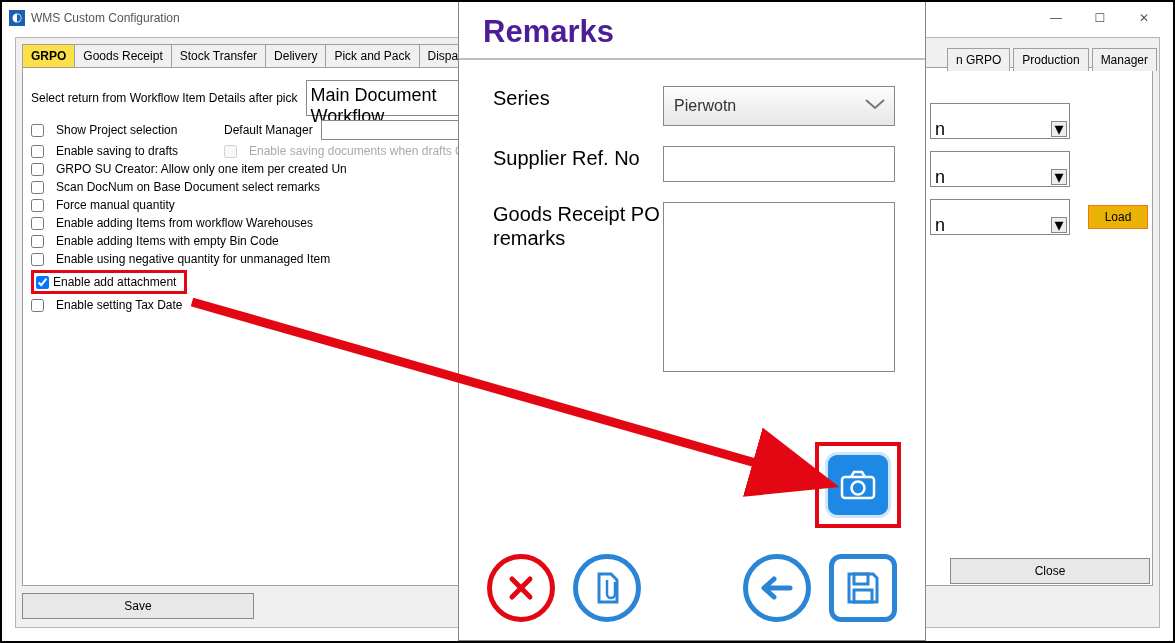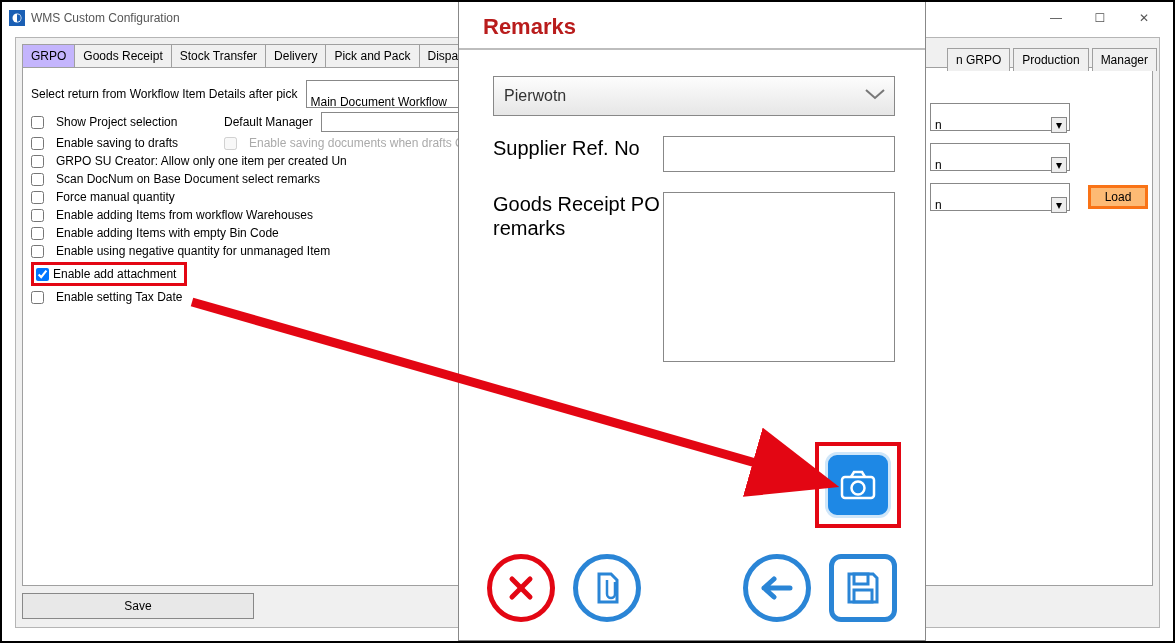--- a/index.html
+++ b/index.html
@@ -7,35 +7,35 @@
   
   .win { position:absolute; left:3px; top:3px; right:3px; bottom:3px; background:#fff; }
   .titlebar { height:26px; background:#fff; display:flex; align-items:center; padding:0 4px; font-size:12px; color:#555; }
   .titlebar .icon { width:16px; height:16px; background:#1a5fb4; margin-right:6px; display:flex; align-items:center; justify-content:center; }
   .titlebar .icon svg{width:12px;height:12px;}
   .titlebar .spacer{flex:1;}
   .sysbtn{width:44px;height:26px;display:flex;align-items:center;justify-content:center;color:#555;}
   .inner{position:absolute;left:10px;top:32px;right:10px;bottom:10px;border:1px solid #b5b5b5;background:#f0f0f0;}
   .tabs{display:flex;gap:0;padding:6px 6px 0 6px;font-size:12px;flex-wrap:wrap;}
   .tab{padding:4px 8px;border:1px solid #a0a0a0;border-bottom:none;background:#f0f0f0;margin-right:-1px;white-space:nowrap;}
-  .tab.active{background:#c4b5fd;}
+  .tab.active{background:#fde047;font-weight:bold;}
   .tabpage{background:#fff;margin:0 6px 6px 6px;border:1px solid #a0a0a0;padding:8px;font-size:12px;height:calc(100% - 70px);position:relative;}
   .row{display:flex;align-items:center;margin:4px 0;gap:8px;}
   .row label{white-space:nowrap;}
   input[type="checkbox"]{margin:0 4px 0 0;}
   .txt{height:20px;border:1px solid #888;background:#fff;font-size:12px;padding:0 4px;}
-  .dd{height:28px;border:1px solid #888;background:#fff;font-size:12px;display:inline-flex;align-items:center;justify-content:space-between;padding:16px 2px 0 4px;}
+  .dd{height:36px;border:1px solid #888;background:#fff;font-size:18px;display:inline-flex;align-items:center;justify-content:space-between;padding:16px 2px 0 4px;}
   .dd .arrow{border:1px solid #888;width:16px;height:16px;display:flex;align-items:center;justify-content:center;background:#eee;}
   .hl{border:3px solid #e30613;padding:2px 8px 2px 2px;display:inline-flex;align-items:center;}
-  .btn{height:24px;border:3px solid #f97316;background:#fdba74;display:inline-flex;align-items:center;justify-content:center;font-size:12px;padding:0 16px;}
+  .btn{height:24px;border:1px solid #f97316;background:#eab308;display:inline-flex;align-items:center;justify-content:center;font-size:12px;padding:0 16px;}
   .rightcol{position:absolute;right:10px;top:94px;width:230px;display:flex;flex-direction:column;gap:4px;}
   .bigbtn{position:absolute;height:26px;border:1px solid #888;background:#e8e8e8;display:flex;align-items:center;justify-content:center;font-size:12px;}
   
   .remarks{position:absolute;left:456px;top:0;width:468px;height:639px;background:#fff;border:1px solid #888;border-top:none;z-index:10;}
-  .remarks-title{font-size:22px;font-weight:700;padding:12px 24px 8px 24px;border-bottom:2px solid #bdbdbd;color:#b91c1c;}
+  .remarks-title{font-size:31px;font-weight:700;padding:12px 24px 8px 24px;border-bottom:2px solid #bdbdbd;color:#4c1d95;}
   .remarks-body{padding:26px 30px 20px 34px;}
   .frow{display:flex;align-items:flex-start;margin-bottom:20px;}
   .flabel{width:170px;font-size:20px;color:#000;line-height:1.2;}
   .fcontrol{flex:1;}
   .series-dd{height:40px;border:1px solid #888;background:#fff;background:linear-gradient(#fdfdfd,#e6e6e6);display:flex;align-items:center;justify-content:space-between;padding:0 8px 0 10px;font-size:16px;color:#333;}
   .series-dd .chev{color:#666;}
   .refinput{height:36px;border:1px solid #888;background:#fff;width:100%;}
   .remtxt{height:170px;border:1px solid #888;background:#fff;width:100%;}
   .circle-row{position:absolute;left:0;right:0;bottom:18px;display:flex;justify-content:space-between;padding:0 28px;}
   .circle-row .group{display:flex;gap:18px;}
@@ -153,26 +153,28 @@
         </span>
       </div>
     <div class="row">
         <span class="dd" style="width:140px">
           <span>n</span>
           <span class="arrow">▾</span>
         </span>
         <span class="btn" style="margin-left:10px;width:60px">Load</span>
       </div>
   </div>
+  <span class="bigbtn" style="right:20px;bottom:54px;width:200px">Close</span>
 </div>
 
 <div class="remarks">
   <div class="remarks-title">Remarks</div>
   <div class="remarks-body">
     <div class="frow">
+      <div class="flabel">Series</div>
       <div class="fcontrol">
         <div class="series-dd">
           <span>Pierwotn</span>
           <span class="chev">
             <svg width="22" height="14" viewBox="0 0 22 14">
                 <path d="M2 3 L11 11 L20 3" stroke="#777" stroke-width="2" fill="none"></path>
               </svg>
           </span>
         </div>
       </div>

